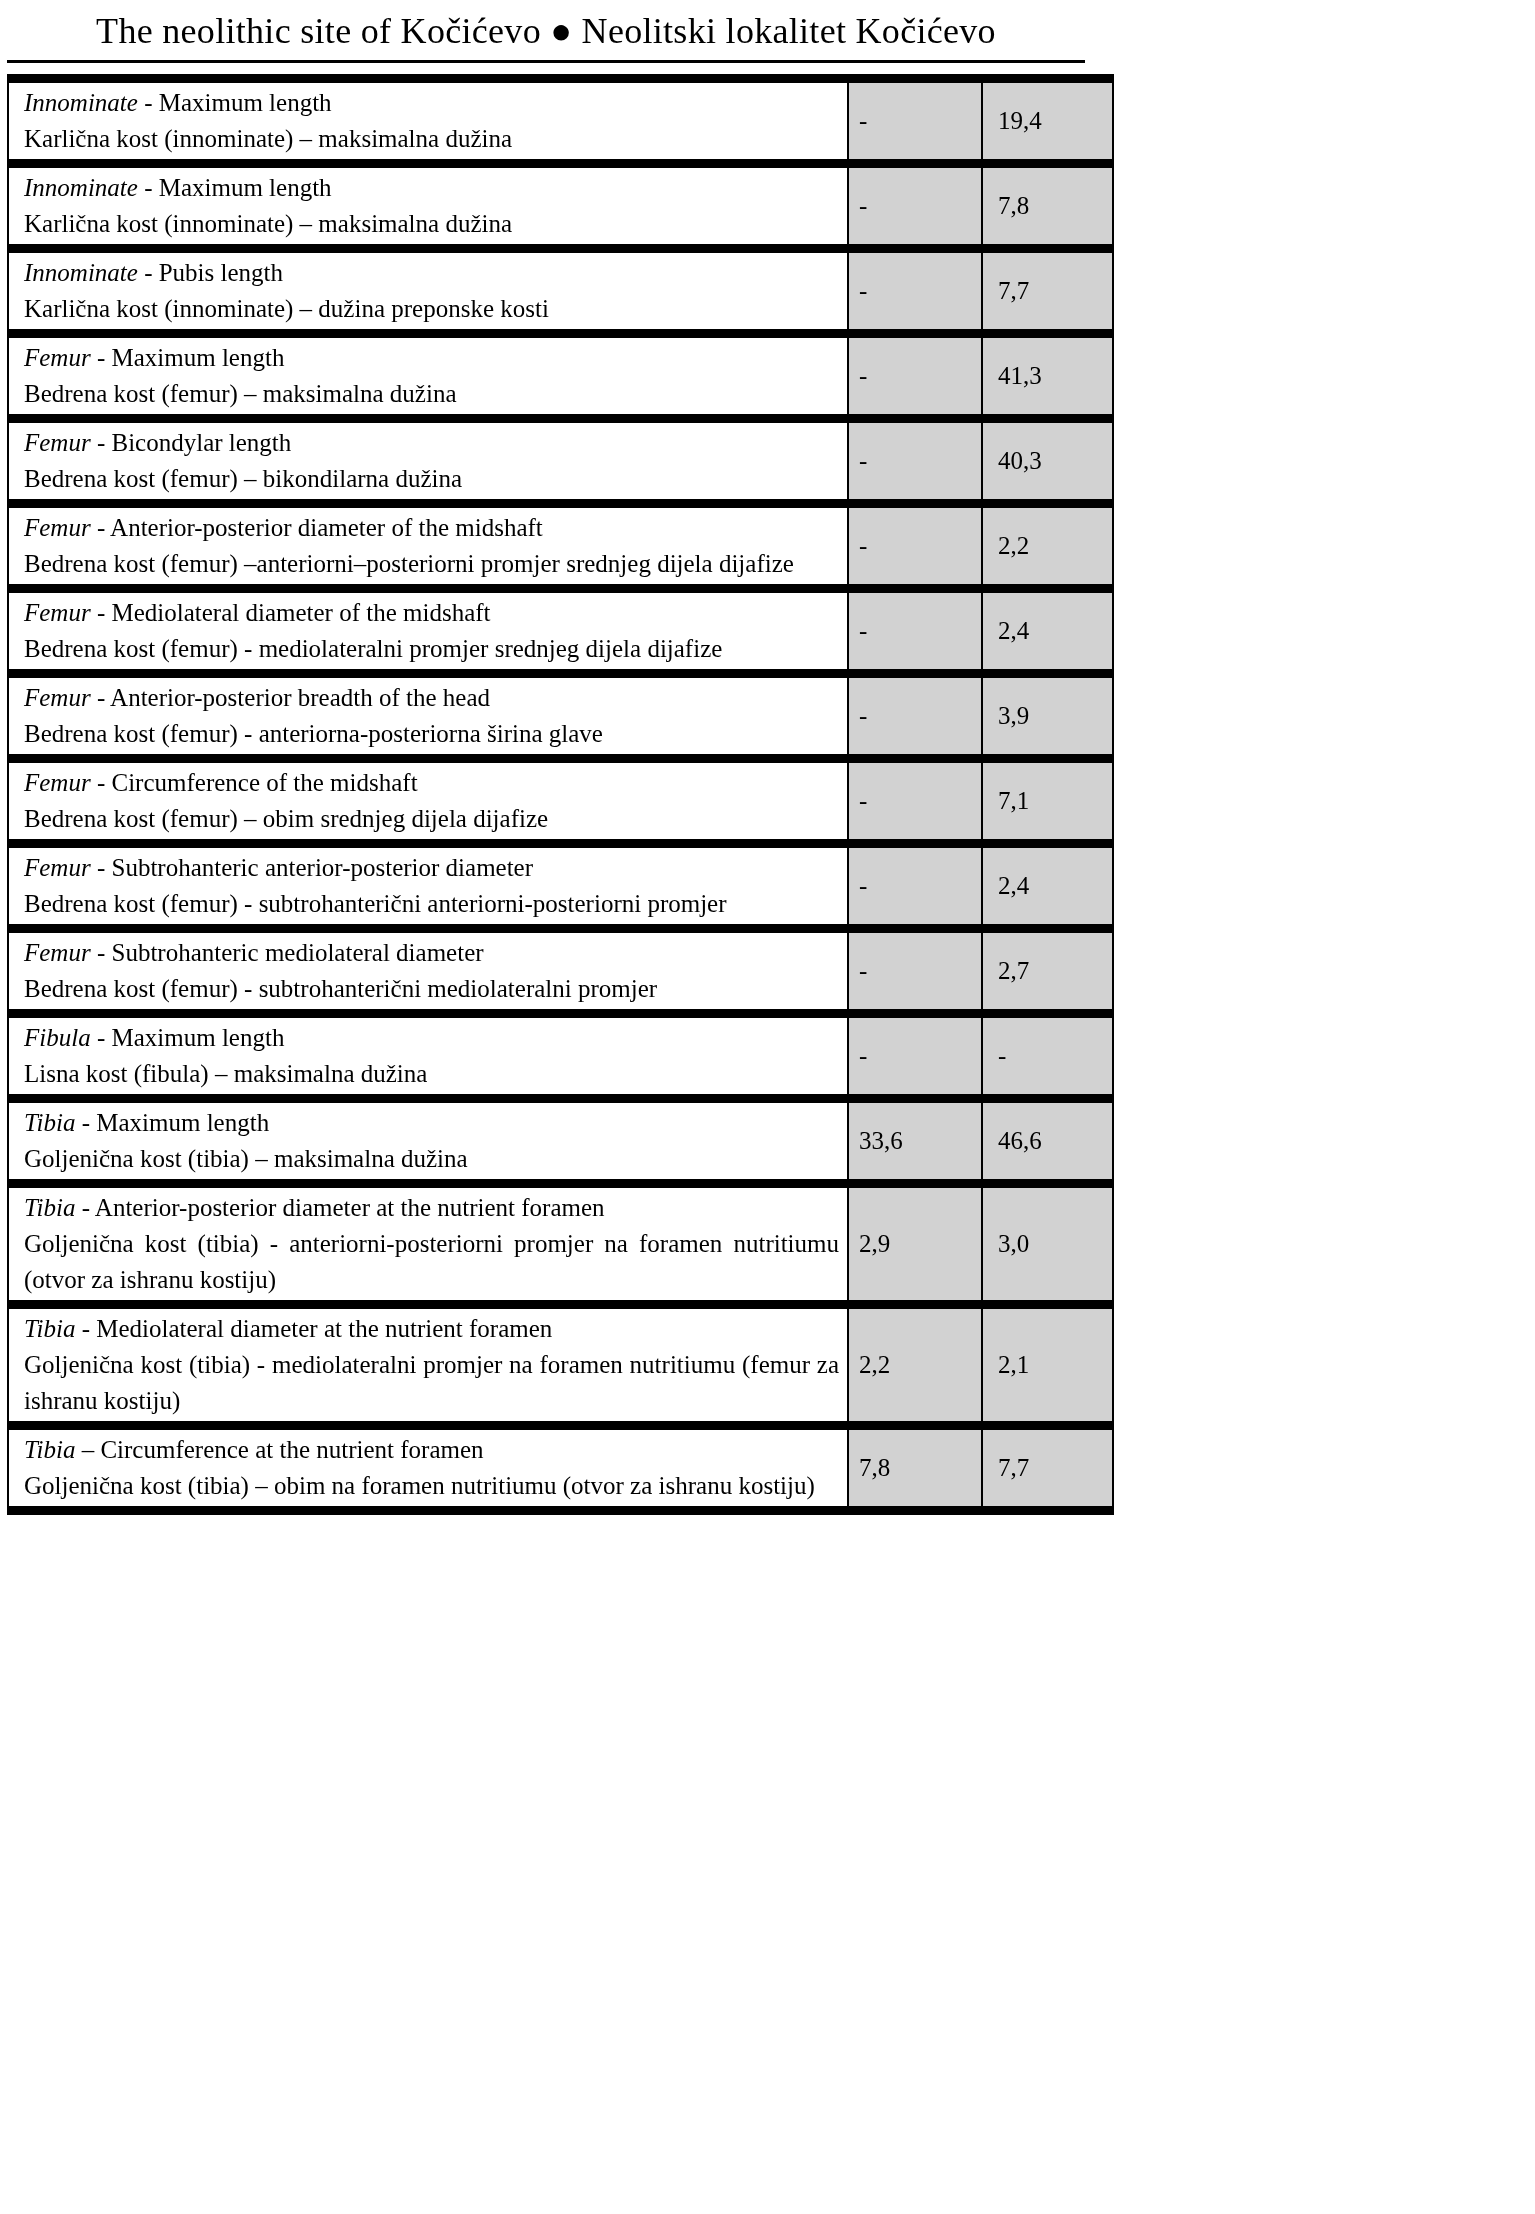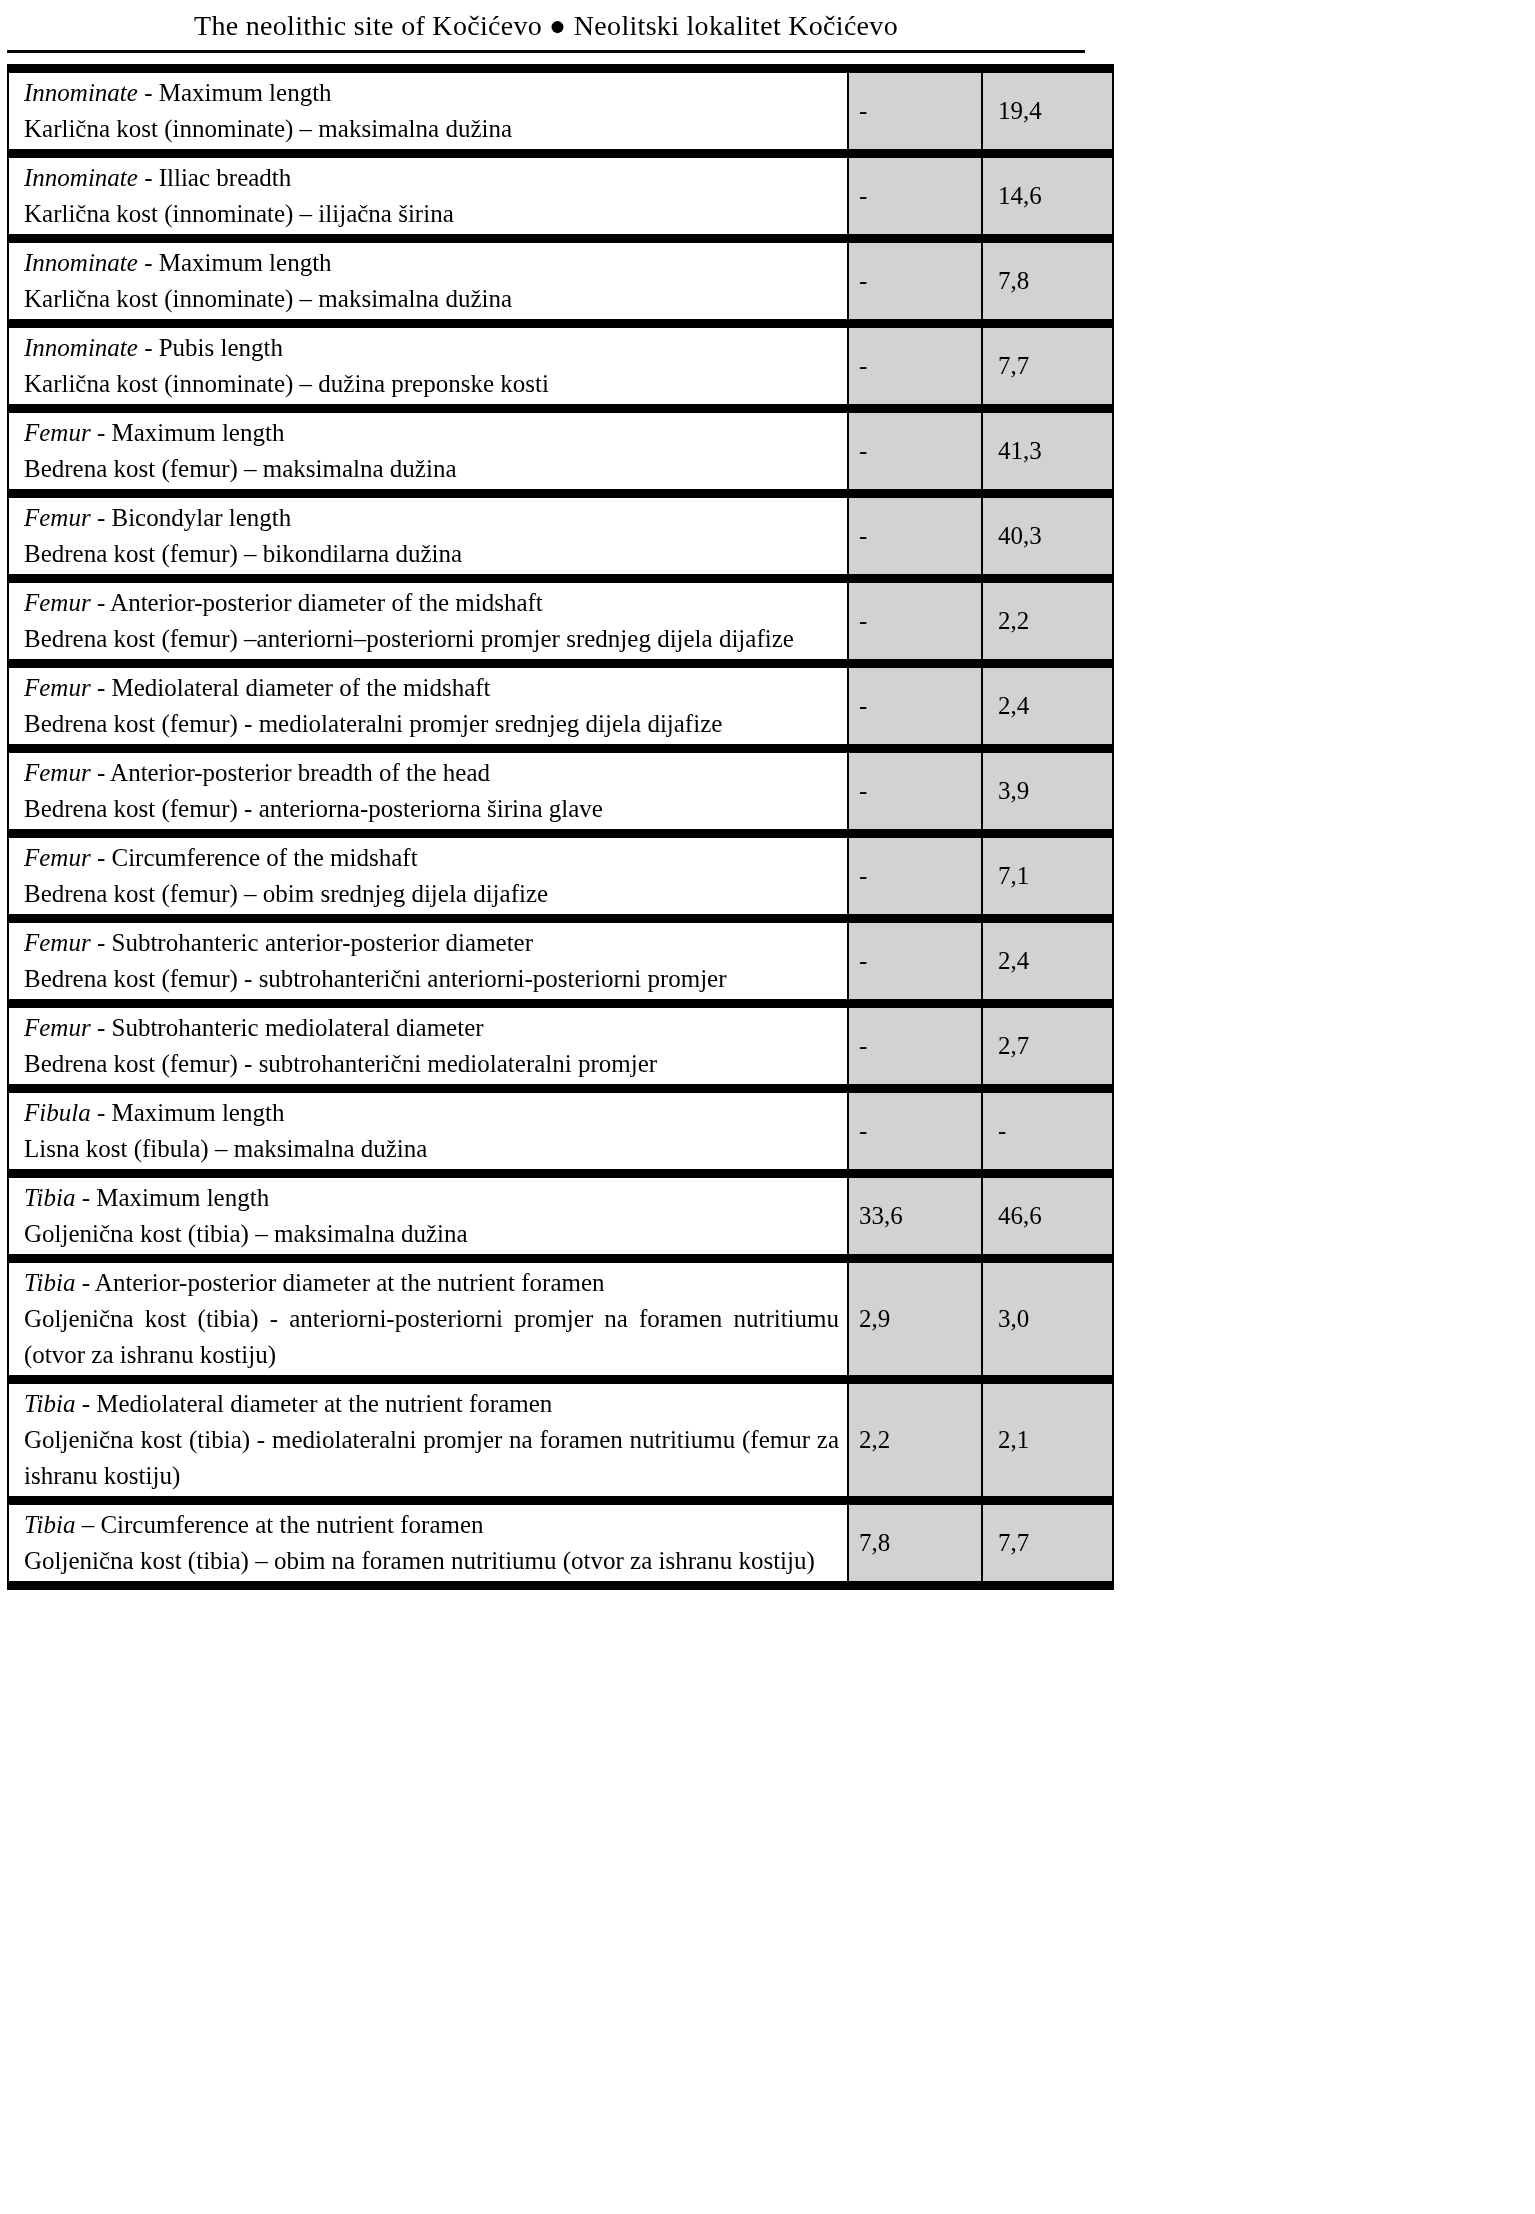--- a/index.html
+++ b/index.html
@@ -14,21 +14,21 @@
     height: 2214px;
     position: relative;
   }
   .content {
     width: 1085px;
     padding: 0 0 0 7px;
     box-sizing: border-box;
   }
   .title {
     text-align: center;
-    font-size: 28px;
+    font-size: 36px;
     padding: 10px 0 8px 0;
     letter-spacing: 0.3px;
   }
   .title-rule {
     border-top: 3px solid #000;
     height: 0;
     margin-bottom: 11px;
   }
   table.meas {
     border-collapse: collapse;
@@ -80,30 +80,20 @@
     <td class="label-cell">
       <div class="en-line">
         <span class="bone">Innominate</span><span> - Maximum length</span>
       </div>
       <div class="local-line">Karlična kost (innominate) – maksimalna dužina</div>
     </td>
     <td class="val-cell val1">-</td>
     <td class="val-cell val2">19,4</td>
   </tr>
 
-  <tr>
-    <td class="label-cell">
-      <div class="en-line">
-        <span class="bone">Innominate</span><span> - Illiac breadth</span>
-      </div>
-      <div class="local-line">Karlična kost (innominate) – ilijačna širina</div>
-    </td>
-    <td class="val-cell val1">-</td>
-    <td class="val-cell val2">14,6</td>
-  </tr>
 
   <tr>
     <td class="label-cell">
       <div class="en-line">
         <span class="bone">Innominate</span><span> - Maximum length</span>
       </div>
       <div class="local-line">Karlična kost (innominate) – maksimalna dužina</div>
     </td>
     <td class="val-cell val1">-</td>
     <td class="val-cell val2">7,8</td>

